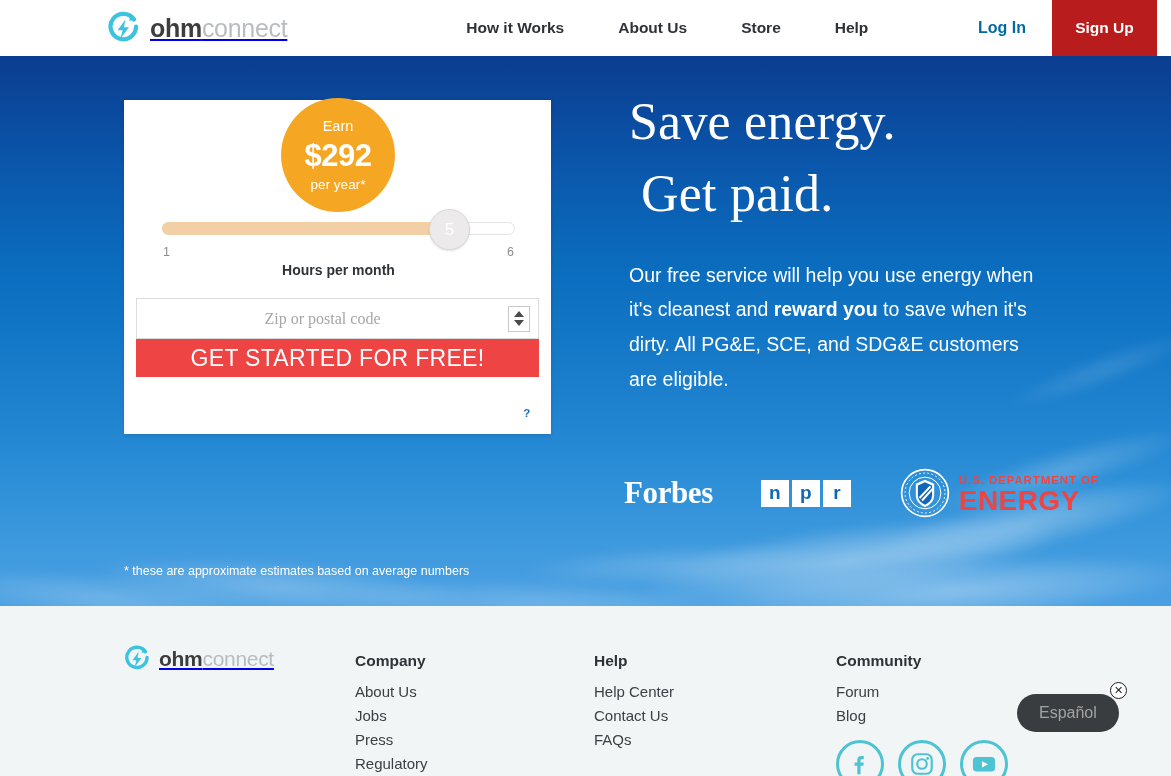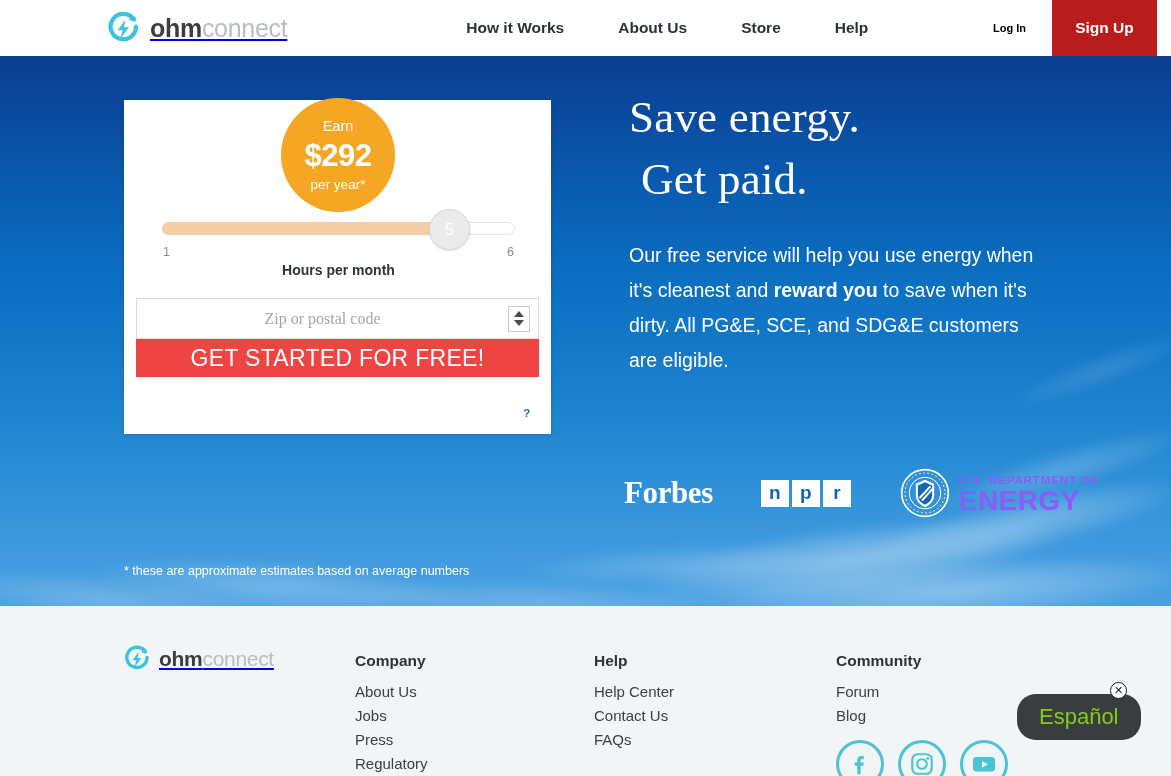--- a/index.html
+++ b/index.html
@@ -49,22 +49,22 @@
     white-space: nowrap;
     cursor: pointer;
   }
   .nav-right {
     margin-left: auto;
     display: flex; align-items: stretch;
     height: 56px;
   }
   .login-link {
     display: flex; align-items: center;
-    font-size: 11px; font-weight: 700;
-    color: #000000;
+    font-size: 16px; font-weight: 700;
+    color: #0369a1;
     text-decoration: none;
     padding: 12px 26px;
     cursor: pointer;
   }
   .signup-btn {
     display: flex; align-items: center; justify-content: center;
     width: 105px;
     background: #b91c1c;
     color: #ffffff;
     font-size: 15.5px; font-weight: 700;
@@ -231,21 +231,21 @@
     position: absolute; left: 124px; top: 564px;
     font-size: 12.5px; color: #ffffff;
     z-index: 6;
   }
 
   
   .hero-right { position: absolute; left: 629px; top: 86px; width: 470px; z-index: 6; }
   .headline {
     font-family: "Liberation Serif", serif;
     color: #ffffff;
-    font-size: 45px;
+    font-size: 52px;
     line-height: 1.38;
     font-weight: 400;
     letter-spacing: 0.2px;
   }
   .headline .l2 { display: block; padding-left: 12px; }
   .subcopy {
     margin-top: 28px;
     color: #ffffff;
     font-size: 19.5px;
     line-height: 1.79;
@@ -271,21 +271,21 @@
     width: 28px; height: 27px;
     background: #ffffff;
     color: #1267b5;
     font-size: 19px; font-weight: 700;
     display: flex; align-items: center; justify-content: center;
     margin-right: 3px;
     font-family: "Liberation Sans", sans-serif;
   }
   .doe { display: flex; align-items: center; margin-left: 46px; }
   .doe-seal { width: 50px; height: 50px; }
-  .doe-text { margin-left: 9px; color: #8b5cf6; line-height: 1; }
+  .doe-text { margin-left: 9px; color: #ef4444; line-height: 1; }
   .doe-t1 { font-size: 11.5px; font-weight: 700; letter-spacing: 0.9px; }
   .doe-t2 { font-size: 28px; font-weight: 700; letter-spacing: 0.4px; margin-top: 3px; }
 
   
   .footer {
     position: absolute; top: 606px; left: 0;
     width: 1171px; height: 170px;
     background: #f1f5f6;
   }
   .footer-logo-wrap {
@@ -324,24 +324,24 @@
     border-radius: 50%;
     border: 3px solid #4ec3d4;
     display: flex; align-items: center; justify-content: center;
     cursor: pointer;
     flex: 0 0 auto;
   }
 
   .lang-pill {
     position: absolute; left: 1017px; top: 694px;
     background: #3a3d40;
-    color: #84cc16;
+    color: #a3a3a3;
     border-radius: 19px;
     padding: 10px 22px;
-    font-size: 22px;
+    font-size: 16px;
     cursor: pointer;
     z-index: 40;
   }
   .lang-close {
     position: absolute; left: 1110px; top: 682px;
     width: 17px; height: 17px;
     border-radius: 50%;
     border: 1.5px solid #1c1c1c;
     background: #ffffff;
     color: #1c1c1c;

